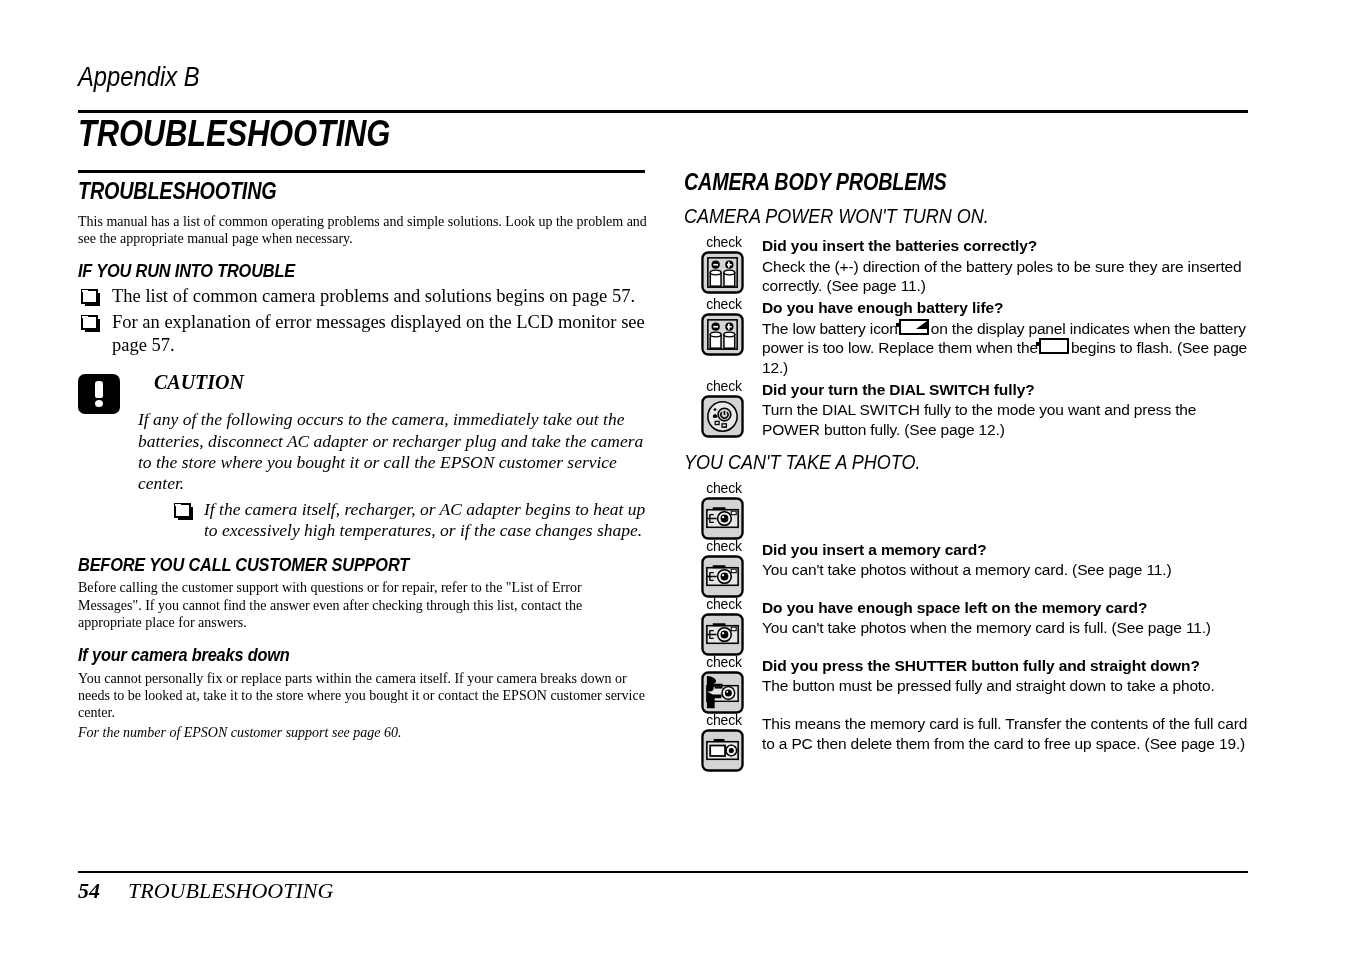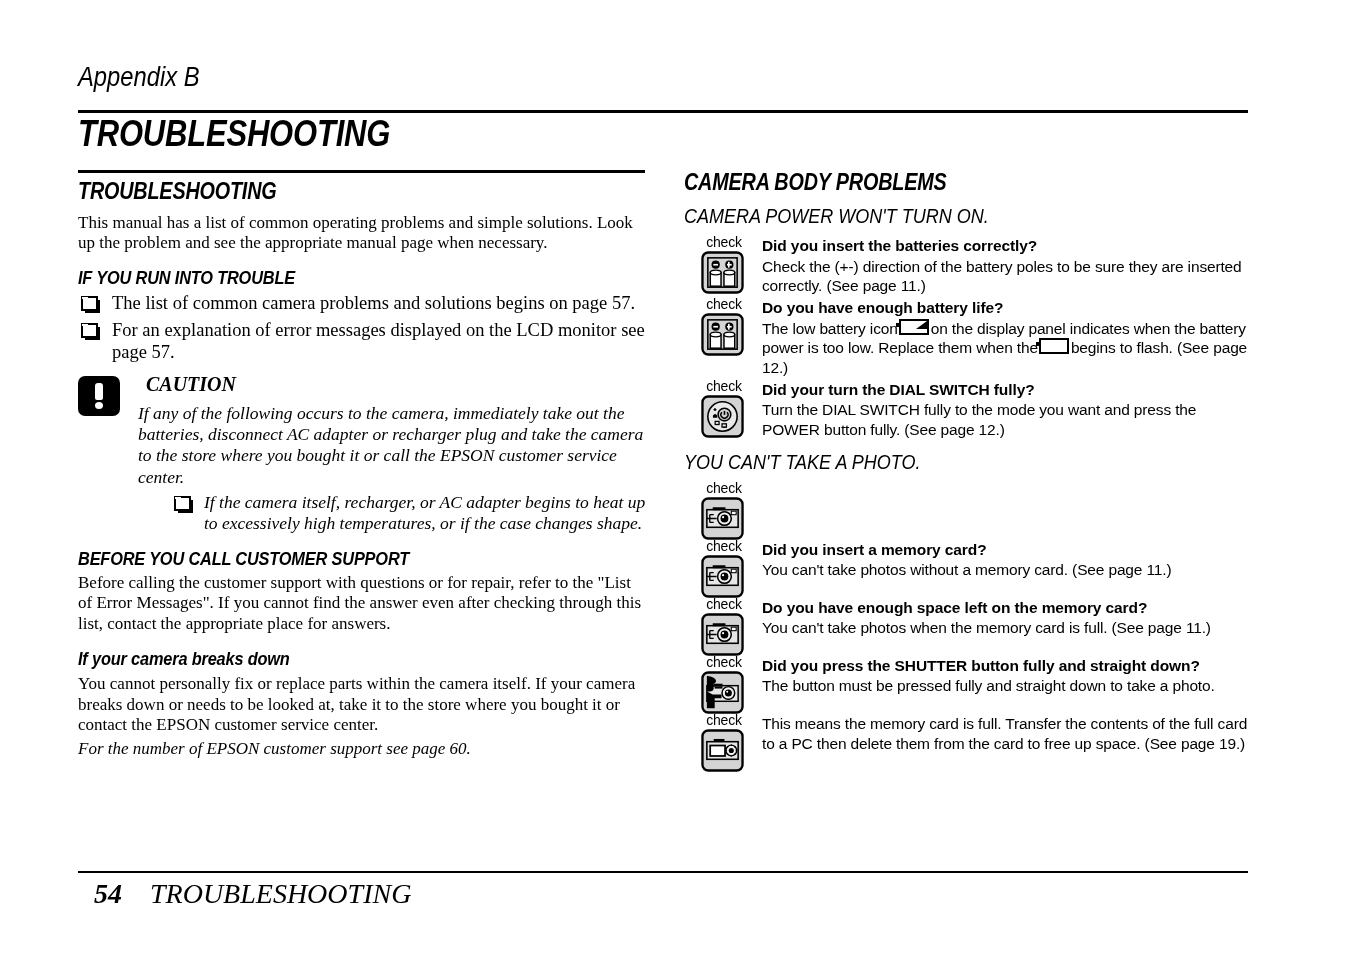--- a/index.html
+++ b/index.html
@@ -96,21 +96,21 @@
   }
   h4.subsub {
     margin: 14px 0 5px 0;
     font-size: 19px;
     line-height: 1.05;
     white-space: nowrap;
   }
 
   p.body {
     margin: 0 0 8px 0;
-    font-size: 17px;
+    font-size: 14px;
     line-height: 1.22;
   }
   p.body.tight { margin-bottom: 3px; }
 
   
   ul.boxlist {
     list-style: none;
     margin: 4px 0 2px 0;
     padding: 0;
   }
@@ -169,21 +169,21 @@
     position: absolute;
     left: 50%;
     top: 26px;
     width: 8px;
     height: 7px;
     margin-left: -4px;
     background: #fff;
     border-radius: 50%;
   }
   #caution-title {
-    margin: 8px;
+    margin: 16px;
     font-size: 20px;
     font-style: italic;
     font-weight: bold;
     line-height: 1.05;
   }
   p.caution-body {
     margin: 1px 0 2px 0;
     font-size: 17.5px;
     font-style: italic;
     line-height: 1.22;
@@ -291,24 +291,23 @@
     left: 78px;
     top: 871px;
     width: 1170px;
     height: 2px;
     background: #000;
   }
   #footer-row {
     position: absolute;
     left: 78px;
     top: 878px;
-    font-size: 28px;
-    font-style: italic;
-    white-space: nowrap;
-    margin-left: 16px;
+    font-size: 22px;
+    font-style: italic;
+    white-space: nowrap;
   }
   #footer-pagenum { font-weight: bold; margin-right: 28px; }
 </style>
 </head>
 <body>
 
 <div class="page">
 
   <div id="appendix-label" class="sans-cond-i">Appendix B</div>
   <div id="rule-top"></div>

